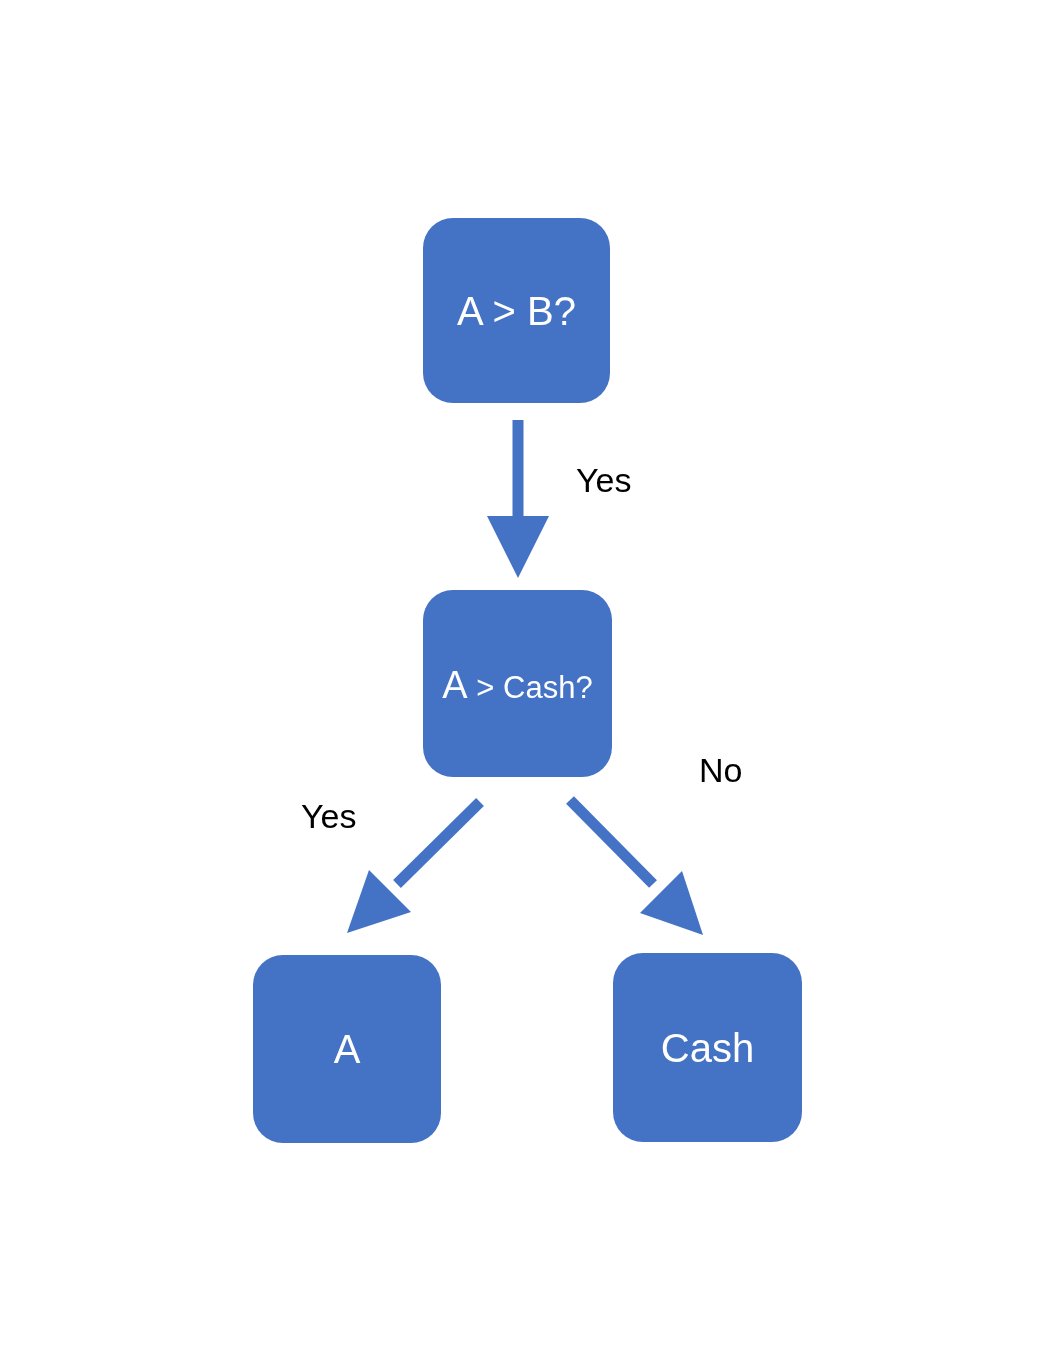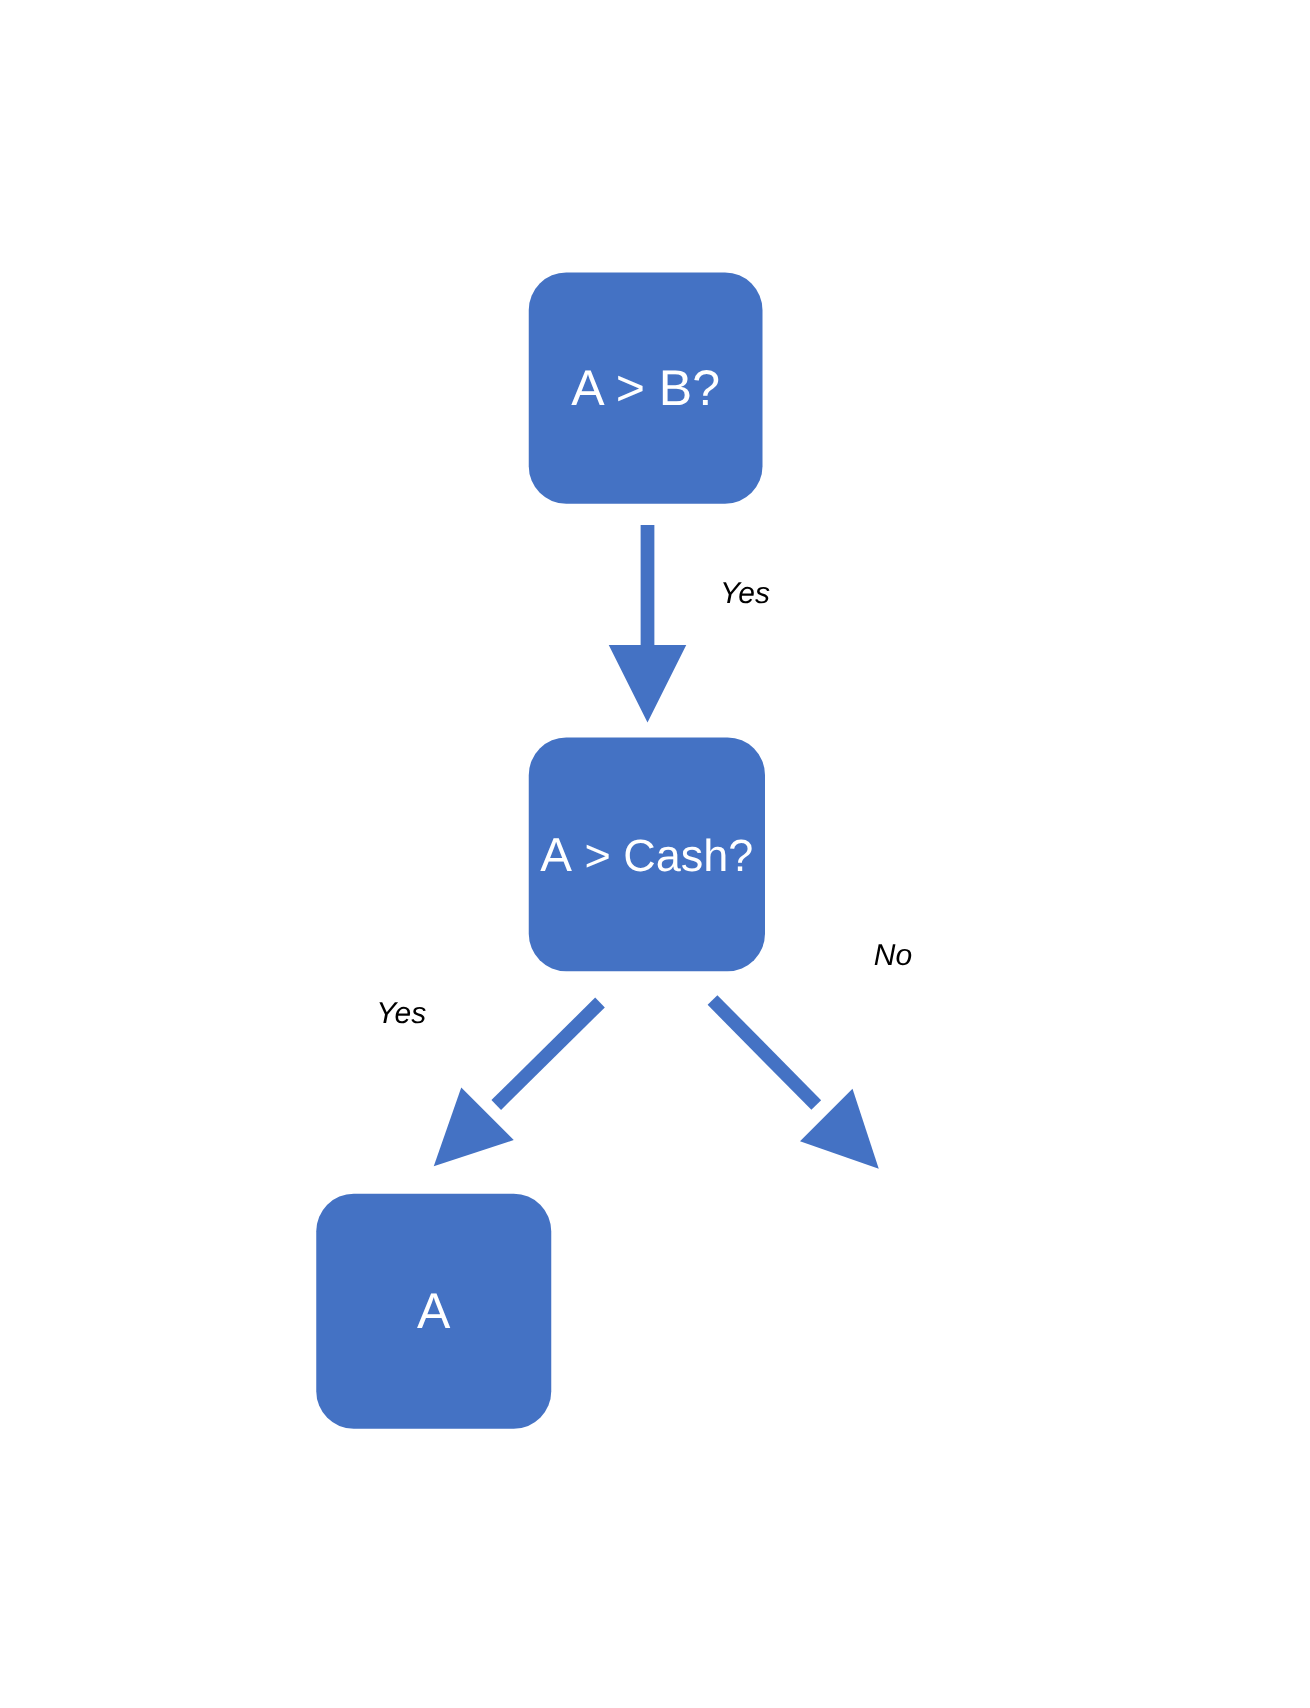--- a/index.html
+++ b/index.html
@@ -43,32 +43,31 @@
     border-radius: 30px;
     display: flex;
     align-items: center;
     justify-content: center;
     color: var(--node-text);
     font-size: 40px;
     line-height: 1;
     text-align: center;
   }
   .node .mid-prefix { font-size: 38px; }
-  .node .mid-rest  { font-size: 36px; }
+  .node .mid-rest  { font-size: 31px; }
   .node-top    { left: 423px; top: 218px; width: 187px; height: 185px; }
   .node-middle { left: 423px; top: 590px; width: 189px; height: 187px; }
   .node-left   { left: 253px; top: 955px; width: 188px; height: 188px; }
   .node-right  { left: 613px; top: 953px; width: 189px; height: 189px; }
   .edge-label {
     position: absolute;
     color: var(--edge-label-text);
-    font-size: 24px;
+    font-size: 34px;
     line-height: 1.1;
     white-space: nowrap;
-    font-style: italic;
   }
   .label-yes-down { left: 576px; top: 462px; }
   .label-yes-left { left: 301px; top: 798px; }
   .label-no-right { left: 699px; top: 752px; }
 </style>
 </head>
 <body>
 
 <div class="canvas">
 
@@ -92,18 +91,21 @@
   </div>
 
   <div class="node node-middle">
     <span><span class="mid-prefix">A</span><span class="mid-rest"> &gt; Cash?</span></span>
   </div>
 
   <div class="node node-left">
     <span>A</span>
   </div>
 
+  <div class="node node-right">
+    <span>Cash</span>
+  </div>
 
   <div class="edge-label label-yes-down">Yes</div>
   <div class="edge-label label-yes-left">Yes</div>
   <div class="edge-label label-no-right">No</div>
 
 </div>
 
 </body></html>

